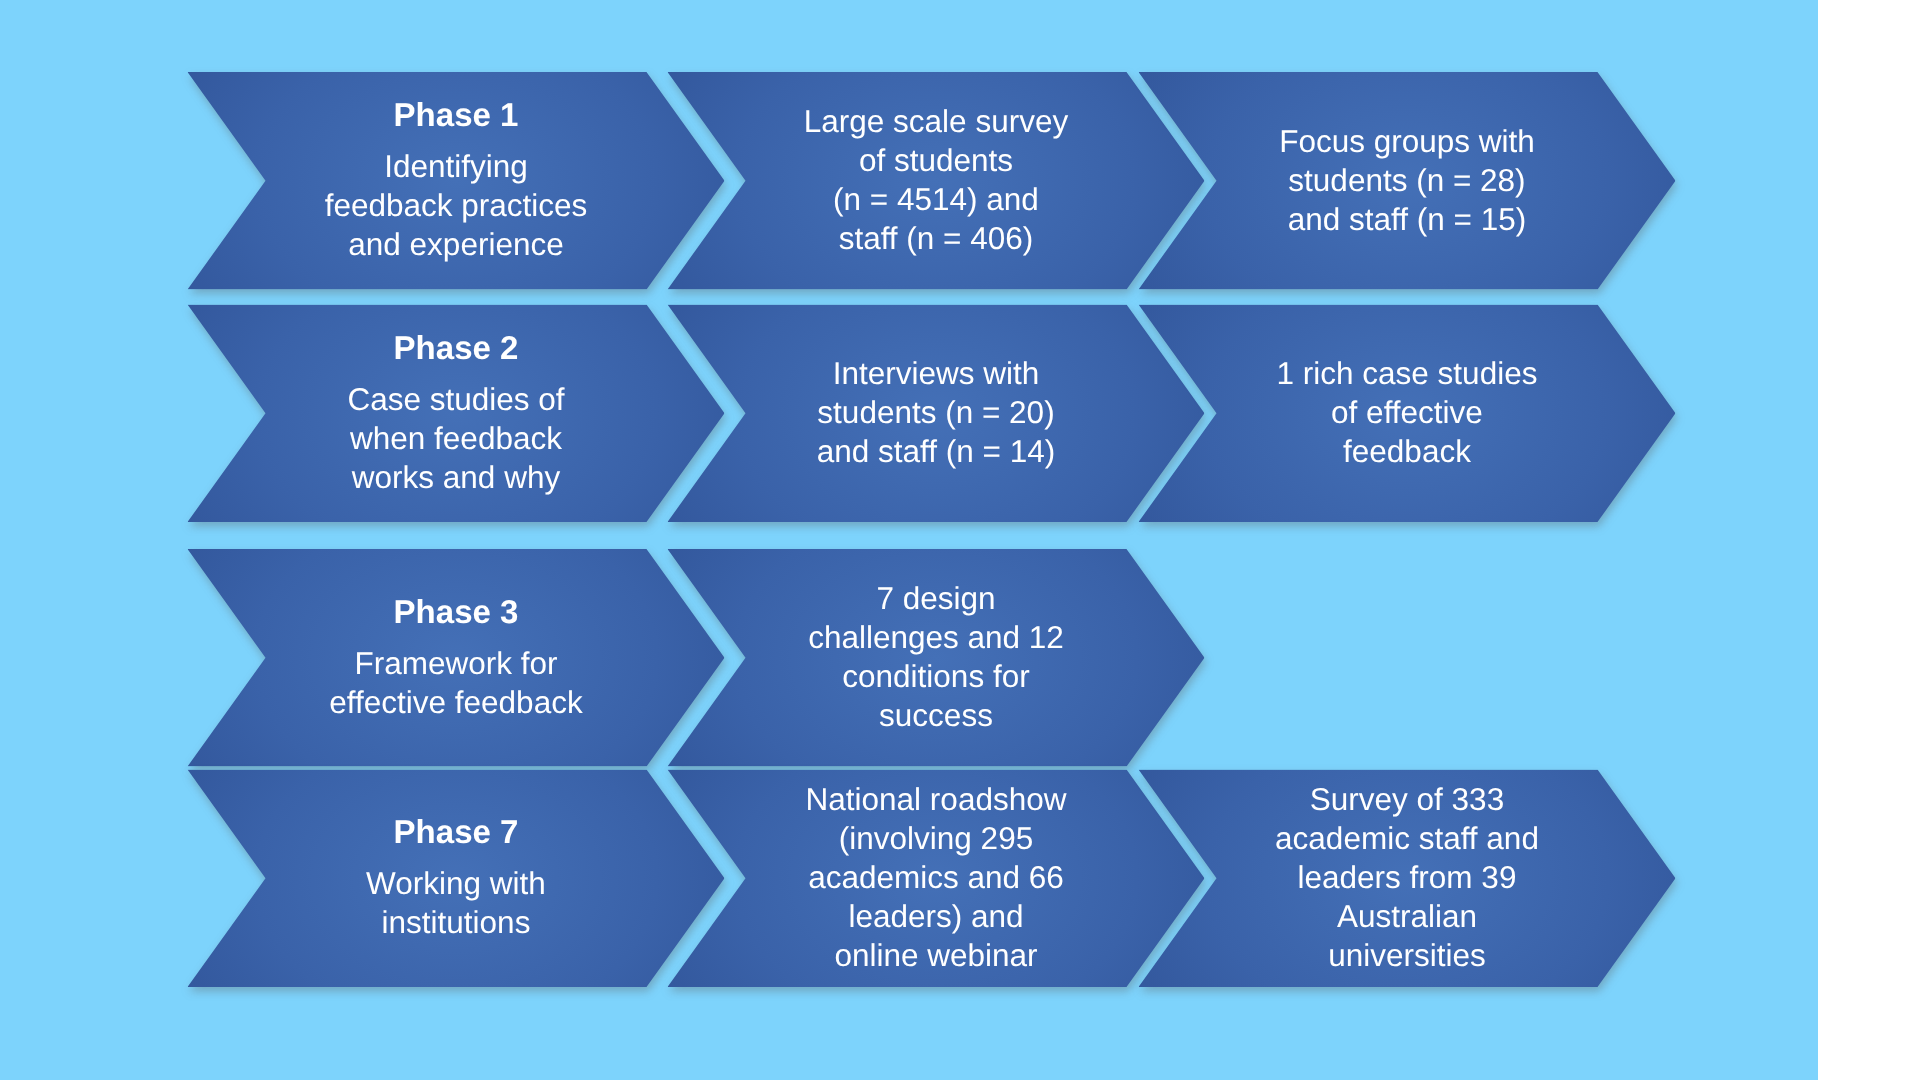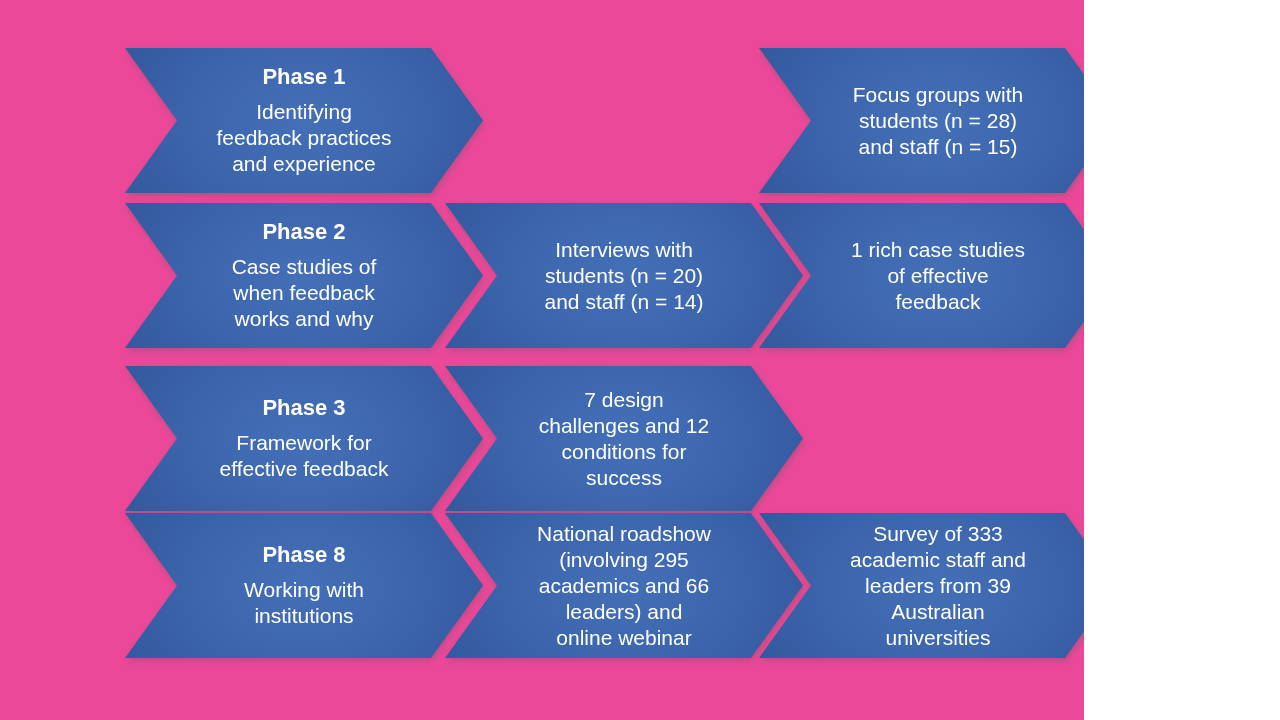--- a/index.html
+++ b/index.html
@@ -3,25 +3,24 @@
 <meta charset="utf-8">
 <style>
   html, body {
     margin: 0;
     padding: 0;
     background: #ffffff;
     font-family: "Liberation Sans", sans-serif;
   }
   .canvas {
     position: relative;
-    width: 1040px;
+    width: 1212px;
     height: 720px;
-    background: #ec4899;
+    background: #7dd3fc;
     overflow: hidden;
-    padding-left: 44px;
   }
   .chev-wrap {
     position: absolute;
     width: 358px;
     height: 145px;
     filter: drop-shadow(1px 3px 3px rgba(90, 90, 90, 0.35));
   }
   .chevron {
     width: 358px;
     height: 145px;
@@ -63,20 +62,28 @@
 <div class="canvas">
 
   <div class="chev-wrap r0 c0">
     <div class="chevron">
       <div class="chev-title">Phase 1</div>
       <div class="chev-body">Identifying
 feedback practices
 and experience</div>
     </div>
   </div>
+  <div class="chev-wrap r0 c1">
+    <div class="chevron">
+      <div class="chev-body">Large scale survey
+of students
+(n = 4514) and
+staff (n = 406)</div>
+    </div>
+  </div>
   <div class="chev-wrap r0 c2">
     <div class="chevron">
       <div class="chev-body">Focus groups with
 students (n = 28)
 and staff (n = 15)</div>
     </div>
   </div>
 
   <div class="chev-wrap r1 c0">
     <div class="chevron">
@@ -112,21 +119,21 @@
     <div class="chevron">
       <div class="chev-body">7 design
 challenges and 12
 conditions for
 success</div>
     </div>
   </div>
 
   <div class="chev-wrap r3 c0">
     <div class="chevron">
-      <div class="chev-title">Phase 8</div>
+      <div class="chev-title">Phase 7</div>
       <div class="chev-body">Working with
 institutions</div>
     </div>
   </div>
   <div class="chev-wrap r3 c1">
     <div class="chevron">
       <div class="chev-body">National roadshow
 (involving 295
 academics and 66
 leaders) and

